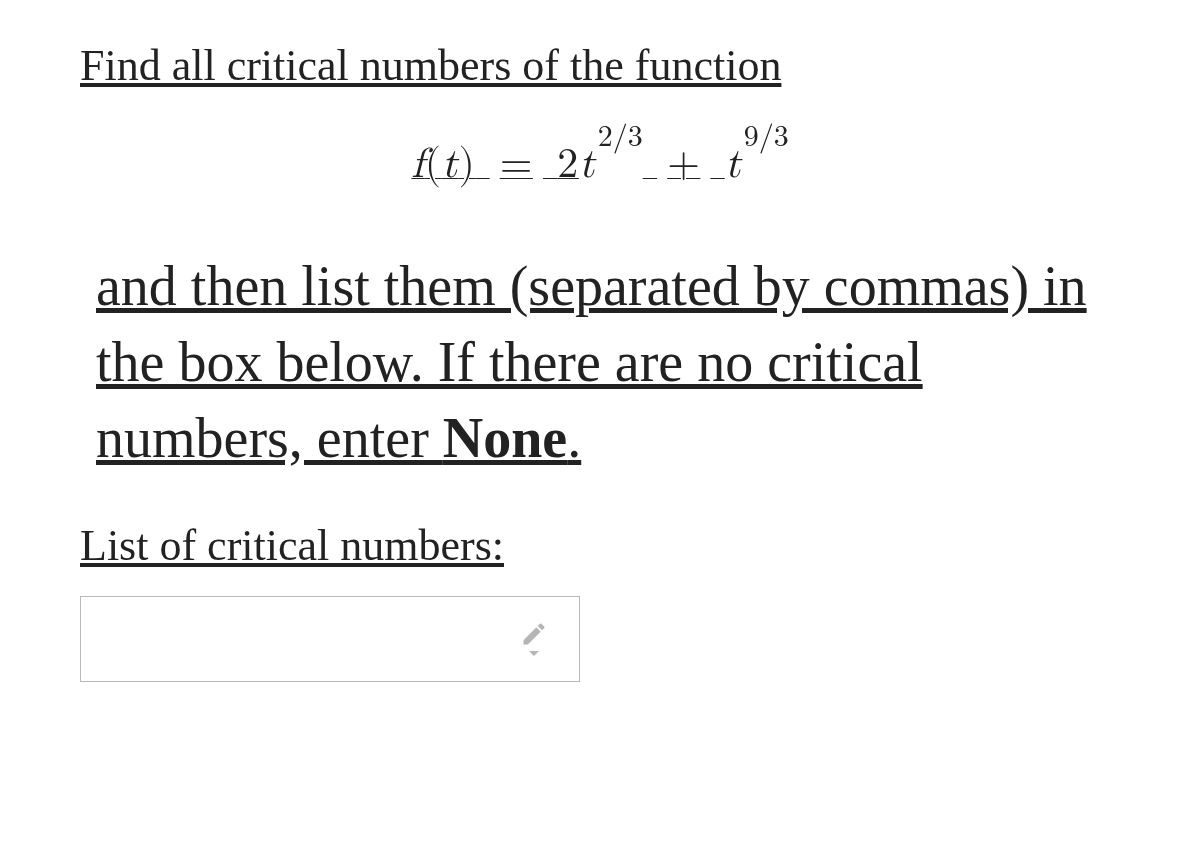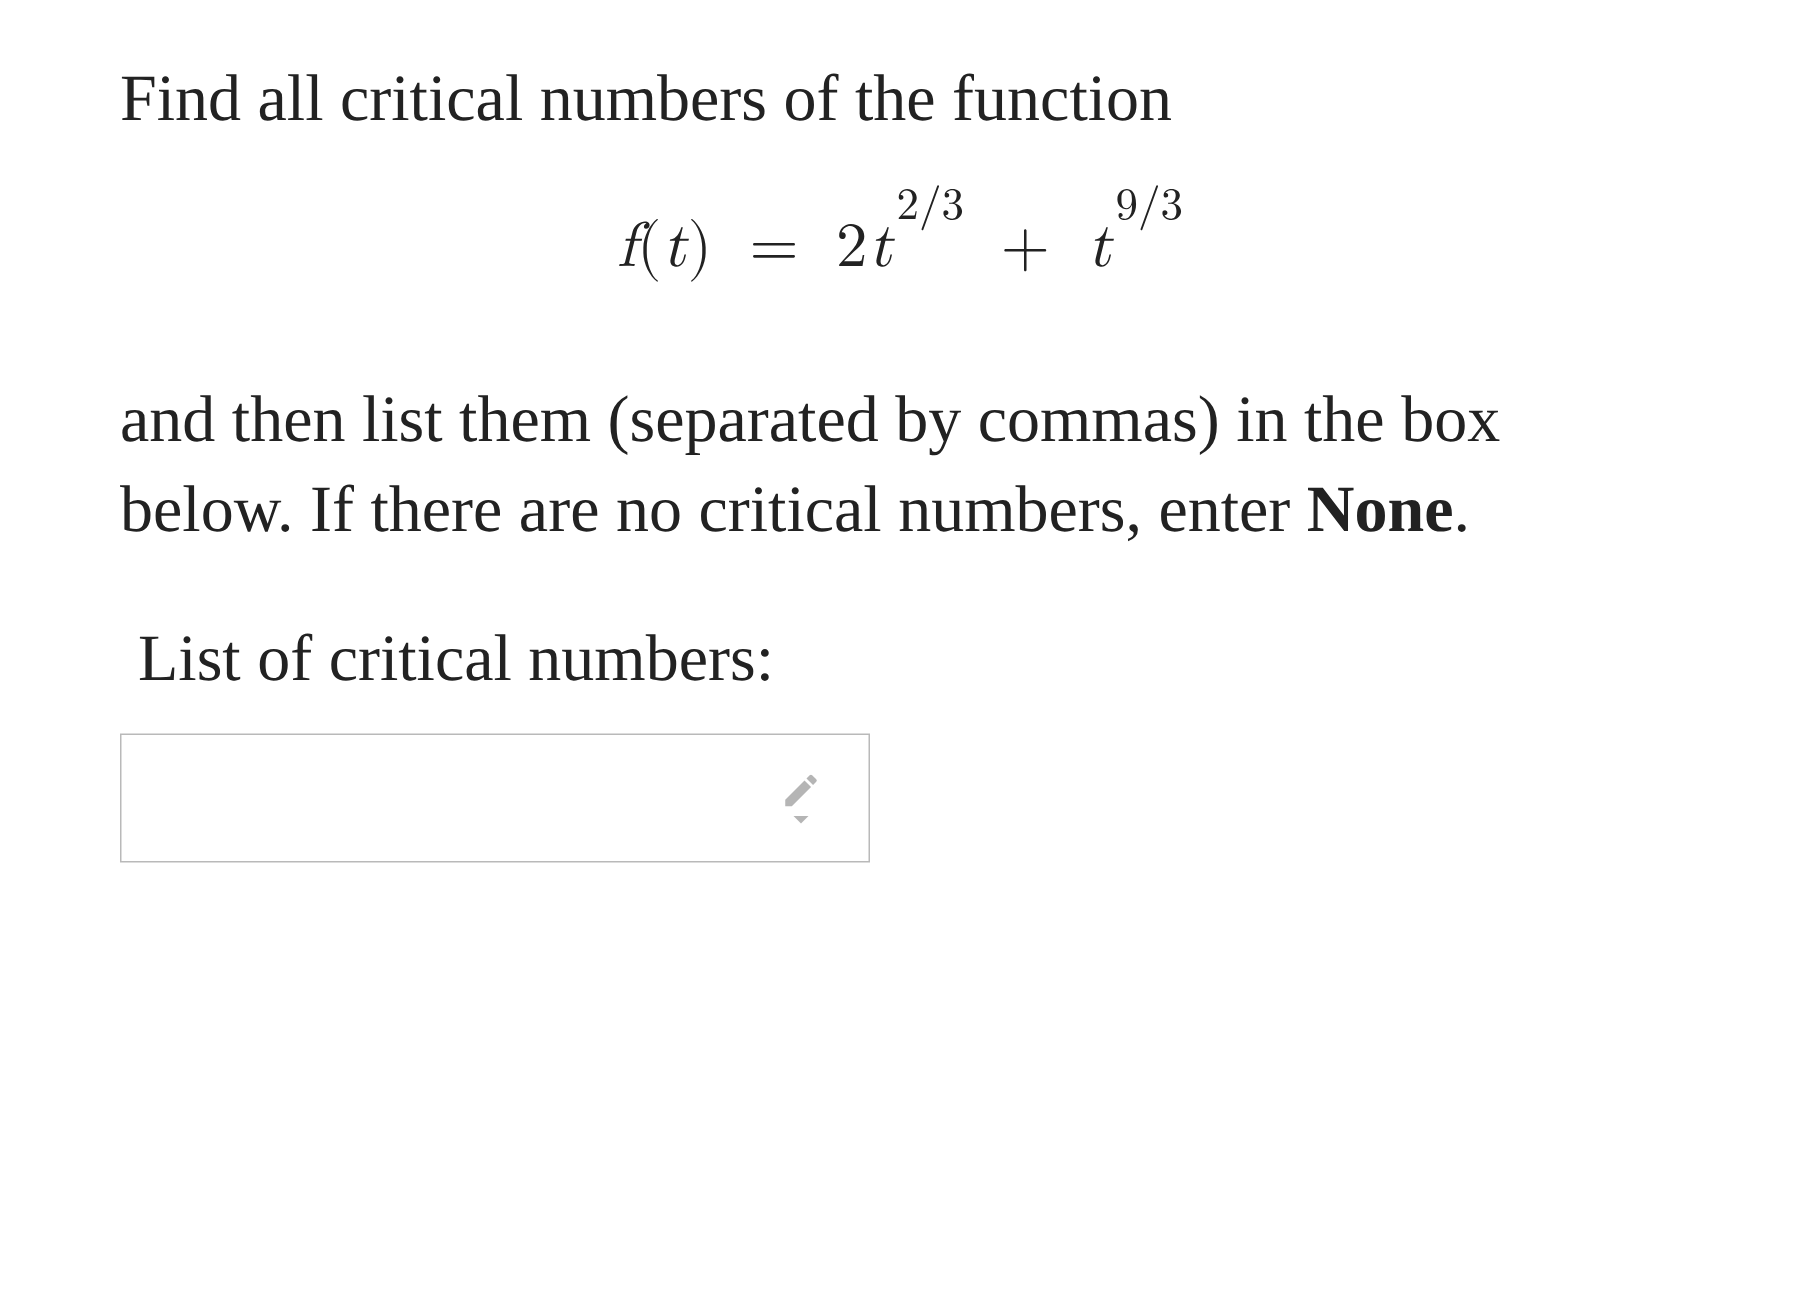--- a/index.html
+++ b/index.html
@@ -7,20 +7,21 @@
     padding: 0;
     width: 1200px;
     height: 859px;
     background: #fff;
     font-family: Georgia, "Times New Roman", serif;
     color: #222;
   }
   .page {
     padding: 36px 80px 40px 80px;
     box-sizing: border-box;
+    text-decoration: underline;
   }
   .intro {
     font-size: 44px;
     line-height: 1.35;
     margin-bottom: 40px;
   }
   .formula {
     text-align: center;
     margin: 30px 0 60px 0;
   }
@@ -34,28 +35,28 @@
   .math .upright { font-style: normal; }
   .base { display:inline-block; position:relative; }
   .base sup {
     font-size: 30px;
     position: relative;
     top: -16px;
     margin-left: 2px;
     letter-spacing: 0;
   }
   .body-text {
-    font-size: 44px;
+    font-size: 56px;
     line-height: 1.35;
-    margin: 0 0 40px 0;
+    margin: 0 0 40px 16px;
   }
   .prompt {
     font-size: 44px;
     line-height: 1.35;
-    margin: 0 0 20px 12px;
+    margin: 0 0 20px 0;
   }
   .answer-row {
     display: flex;
     align-items: center;
   }
   .answer-input {
     width: 500px;
     height: 86px;
     border: 1px solid #b9b9b9;
     background: #fff;

